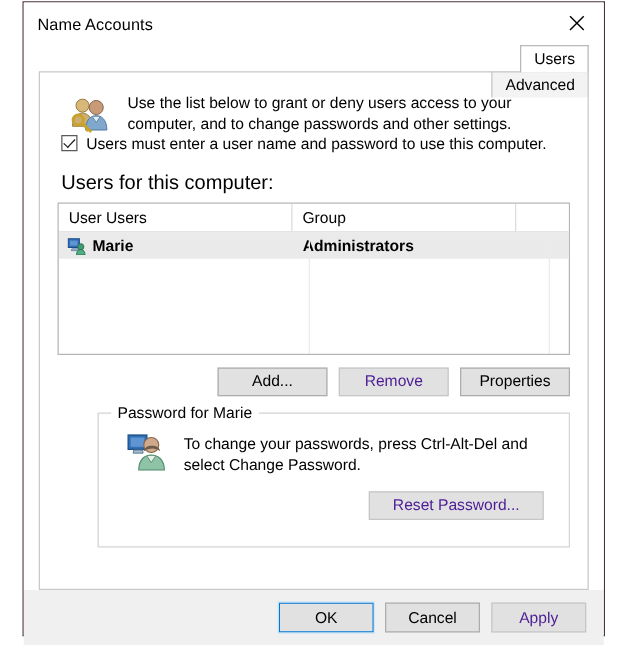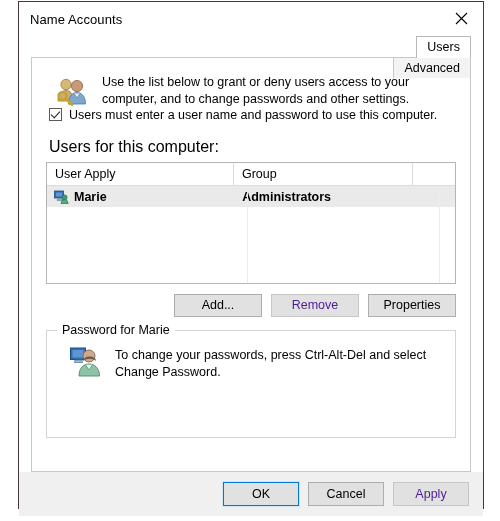--- a/index.html
+++ b/index.html
@@ -264,20 +264,21 @@
   .btn.disabled { color: #4c1d95; border-color: #c6c6c6; background: #e1e1e1; }
 
   
   .groupbox {
     position: relative;
     margin-top: 13px;
     border: 1px solid #d4d4d4;
     box-sizing: border-box;
     height: 108px;
     padding: 14px 12px 0 12px;
+    margin-left: 32px;
   }
   .gb-legend {
     position: absolute;
     top: -8px;
     left: 10px;
     background: #ffffff;
     padding: 0 5px;
     font-size: 12.5px;
   }
   .gb-row {
@@ -375,21 +376,21 @@
           <span class="check-label">Users must enter a user name and password to use this computer.</span>
         </div>
 
         <div class="list-label">Users for this computer:</div>
 
         <div class="listview">
           <div class="lv-colline a"></div>
           <div class="lv-colline b"></div>
 
           <div class="lv-head">
-            <div class="lv-th c0">User Apply</div>
+            <div class="lv-th c0">User Users</div>
             <div class="lv-th c1">Group</div>
             <div class="lv-th c2"></div>
           </div>
 
           <div class="lv-row">
             <div class="lv-td c0">
               <span class="icon-user-sm">
                 <svg width="15" height="14" viewBox="0 0 15 14" aria-hidden="true">
                   <rect x="0.5" y="1" width="9" height="7" fill="#2f6fb5" stroke="#1d4d86" stroke-width="0.8"></rect>
                   <rect x="2" y="2.5" width="6" height="4" fill="#5e95d2"></rect>
@@ -422,20 +423,23 @@
                 <path d="M6 15 H 13 L 13.5 17.5 H 5.5 Z" fill="#a9bccd" stroke="#5b7b99" stroke-width="0.8"></path>
                 <circle cx="20" cy="11" r="6" fill="#cfa98c" stroke="#8a6348" stroke-width="0.9"></circle>
                 <path d="M14 16 C18 13 24 13 27 16 C27 13 24 11.5 20.5 11.5 C17 11.5 14.5 13 14 16 Z" fill="#6b5a4a"></path>
                 <path d="M10 31 C10 22.5 15 19 20 19 C25 19 30.5 22.5 30.5 31 Z" fill="#8fc3a8" stroke="#4f8a6c" stroke-width="0.9"></path>
                 <path d="M16.5 19.8 L20 25 L23.5 19.8" fill="#e7f1ea" stroke="#4f8a6c" stroke-width="0.7"></path>
               </svg>
             </span>
             <span class="gb-text">To change your passwords, press Ctrl-Alt-Del and select Change Password.</span>
           </div>
 
+          <div class="gb-btn-row">
+            <button class="btn btn-wide disabled">Reset Password...</button>
+          </div>
         </div>
 
       </div>
     </div>
 
     <div class="footer">
       <button class="btn btn-footer btn-default">OK</button>
       <button class="btn btn-footer">Cancel</button>
       <button class="btn btn-footer disabled">Apply</button>
     </div>

